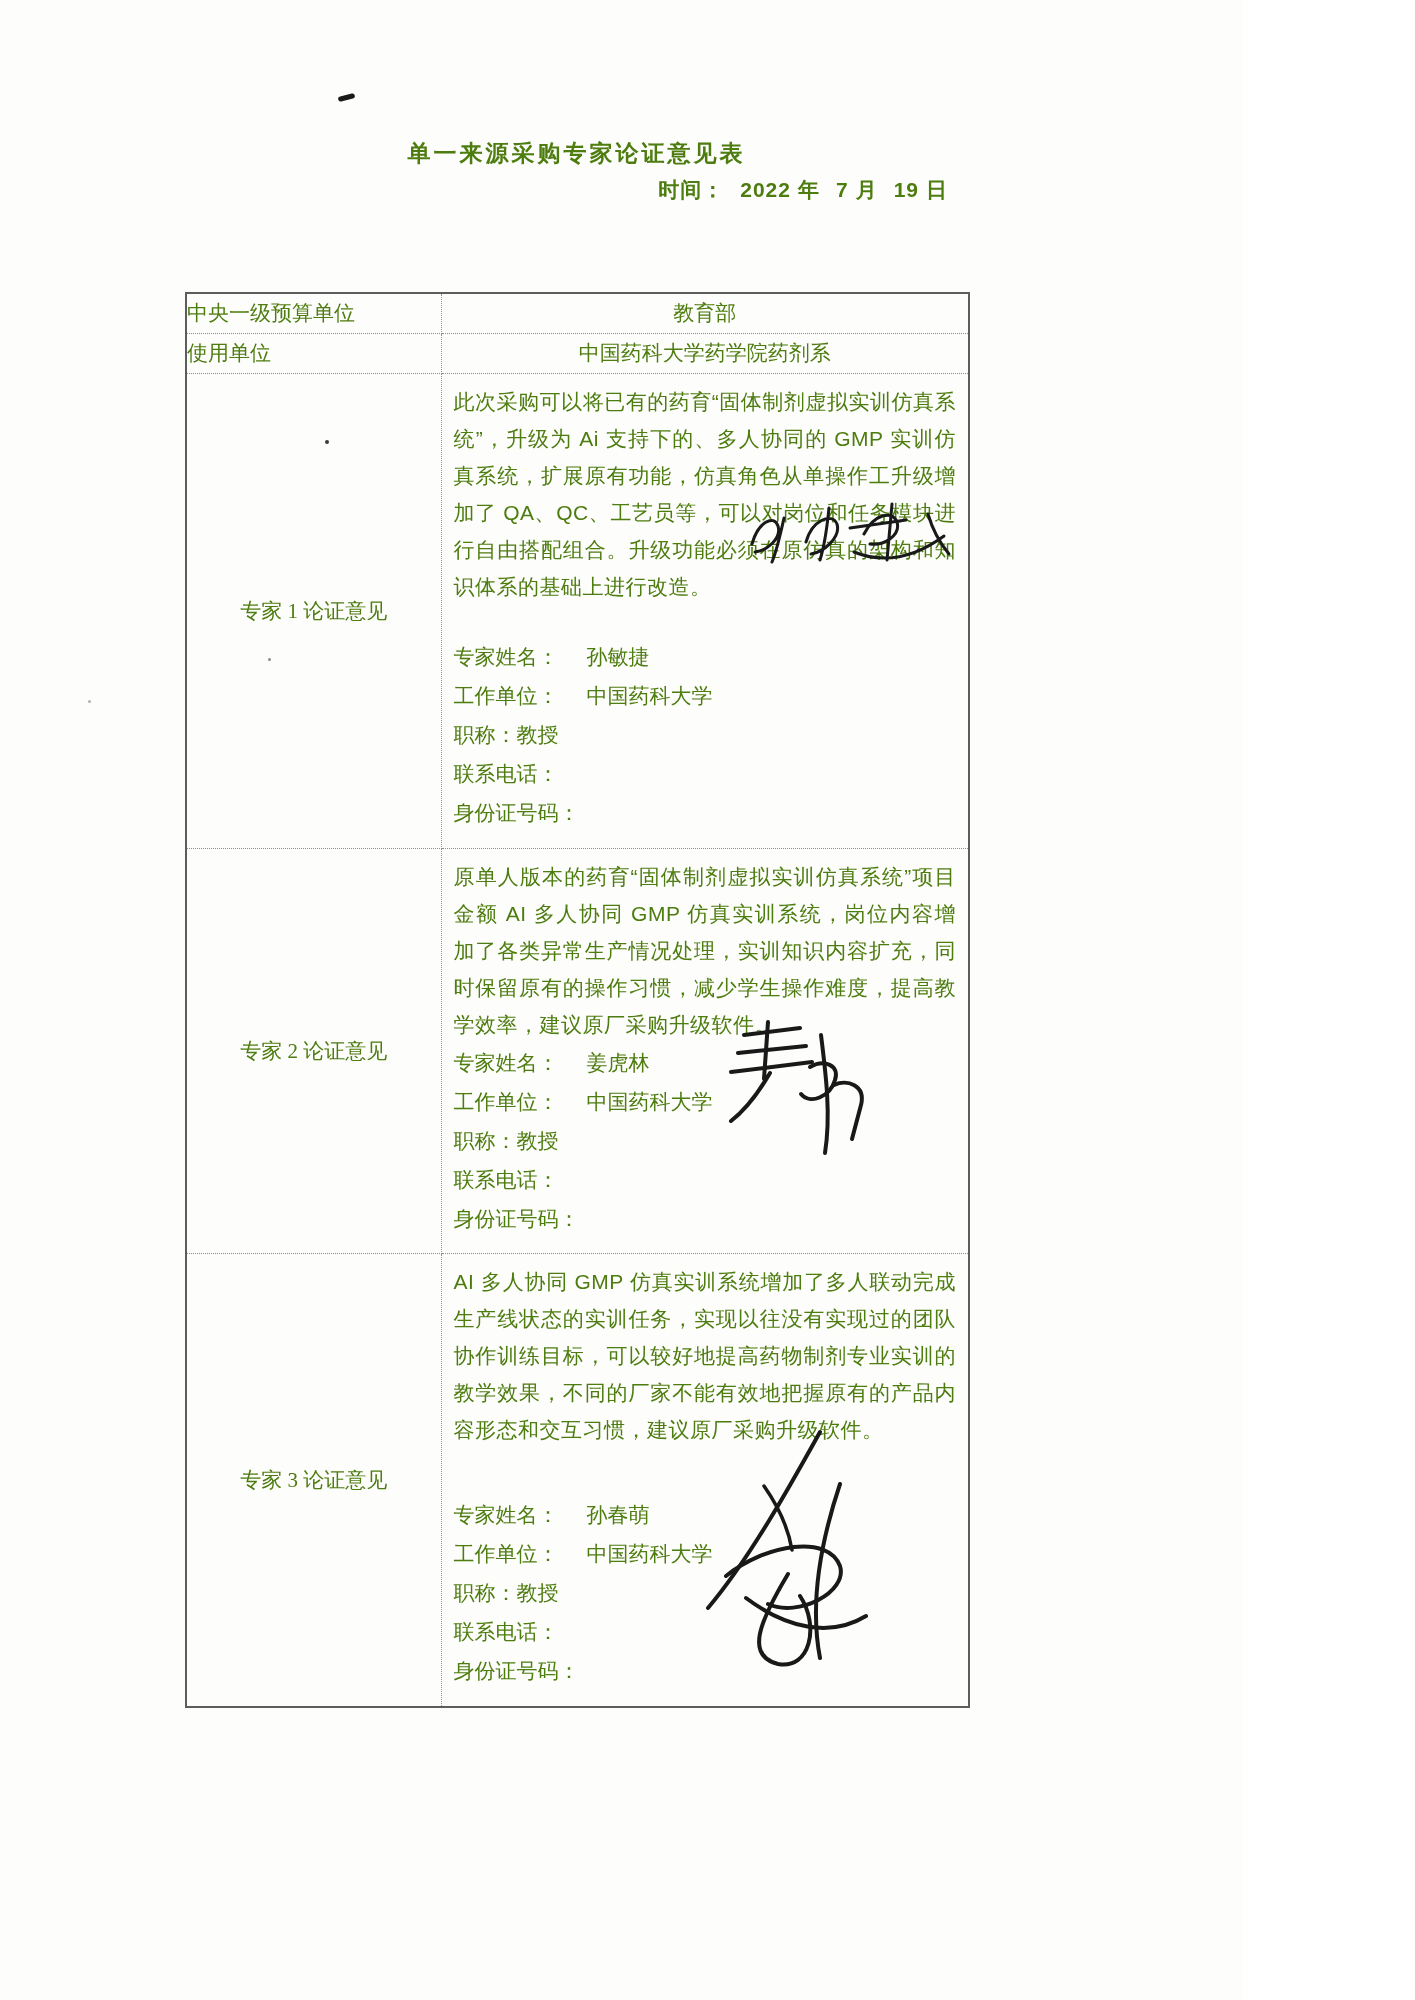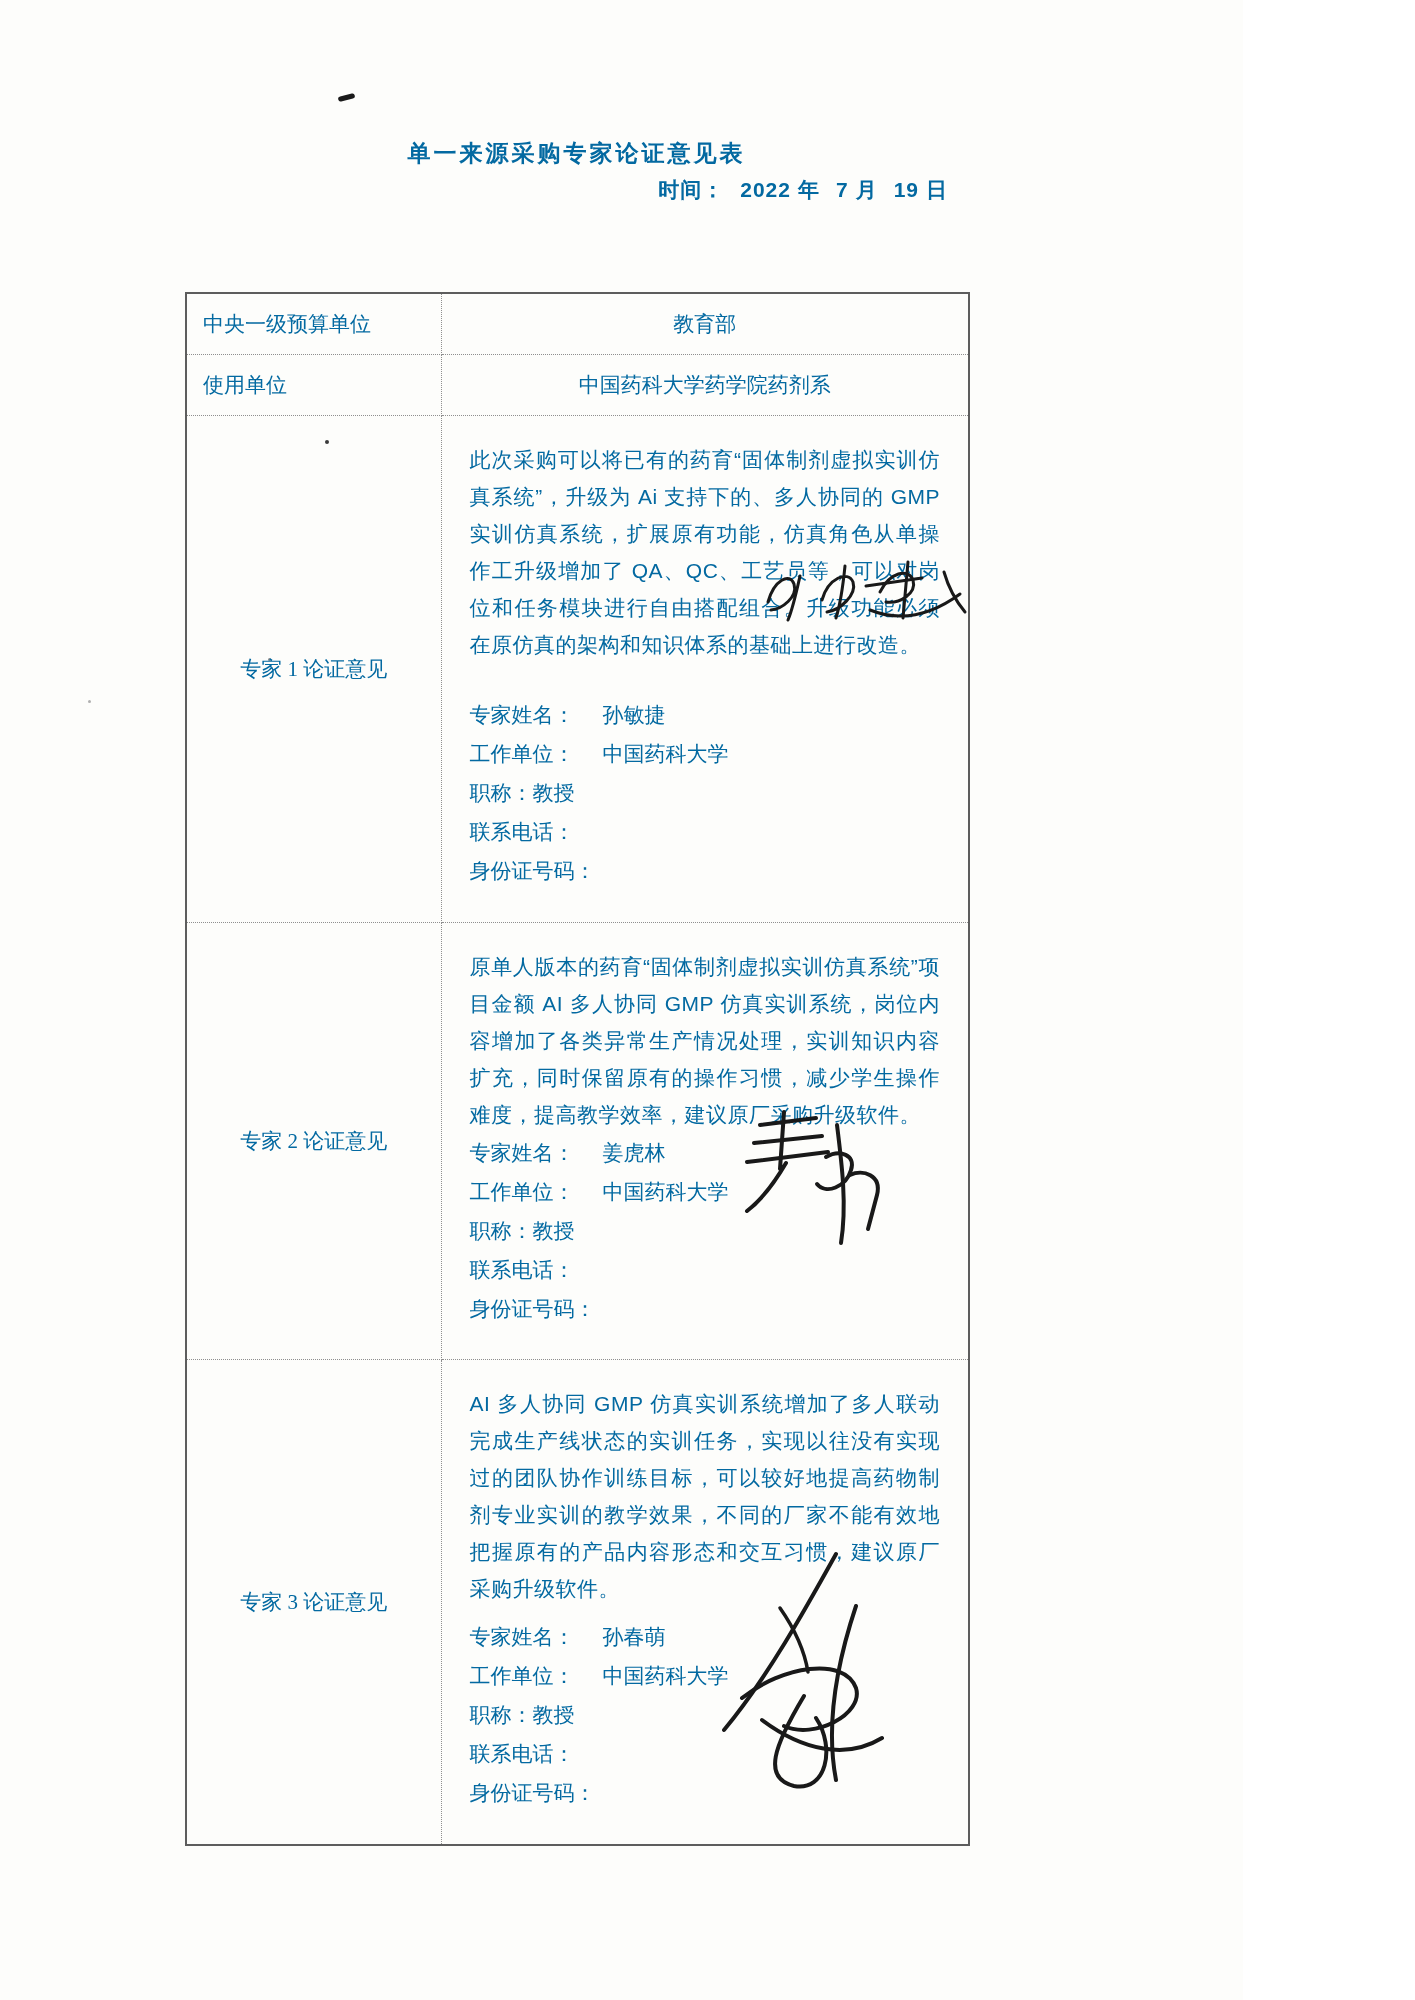--- a/index.html
+++ b/index.html
@@ -1,21 +1,21 @@
 <!DOCTYPE html>
 <html><head>
 <meta charset="utf-8">
 <style>
   html,body{margin:0;padding:0;}
   .page{
     position:relative;
     width:1243px;height:2000px;
     background:#fdfdfb;
     font-family:"Liberation Sans","DejaVu Sans",sans-serif;
-    color:#0369a1;
+    color:#4d7c0f;
     overflow:hidden;
   }
   .doc-title{
     position:absolute;left:185px;top:138px;width:783px;
     text-align:center;font-size:23px;font-weight:700;letter-spacing:3px;
   }
   .date-line{
     position:absolute;left:185px;top:176px;width:763px;
     text-align:right;font-size:21px;font-weight:700;letter-spacing:1px;
   }
@@ -24,21 +24,21 @@
   .form-table{
     position:absolute;left:185px;top:292px;
     width:783px;border-collapse:collapse;table-layout:fixed;
     border:2px solid #5d5d5d;
   }
   .form-table td{
     border:1px dotted #8f8f8f;
     vertical-align:middle;
     font-size:21px;
     box-sizing:border-box;
-    padding:16px;
+    padding:0;
   }
   col.c-label{width:255px;}
   col.c-value{width:528px;}
   .info-row td{height:40px;}
   .lbl-cell{padding-left:38px;text-align:left;}
   .val-cell{text-align:center;}
   .bold{font-weight:700;}
   .exp-lbl{text-align:center;font-family:Liberation Serif, serif;}
   .exp-cell{
     position:relative;

